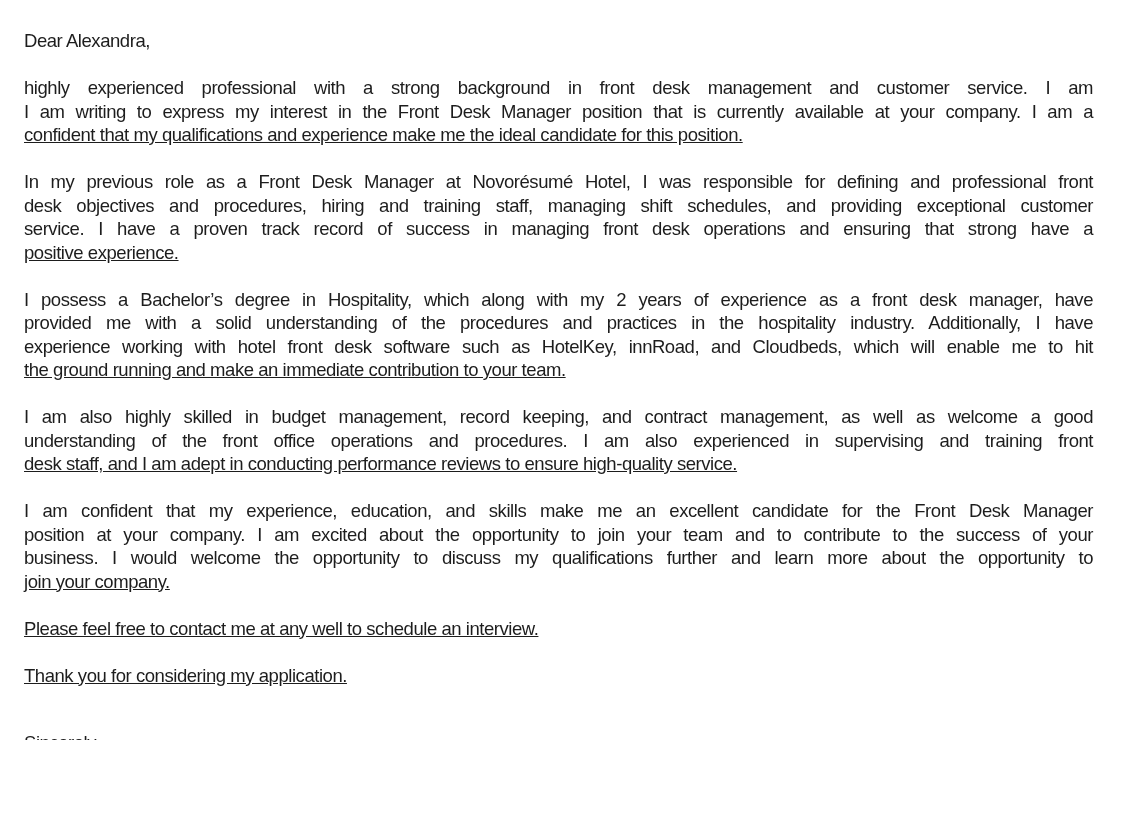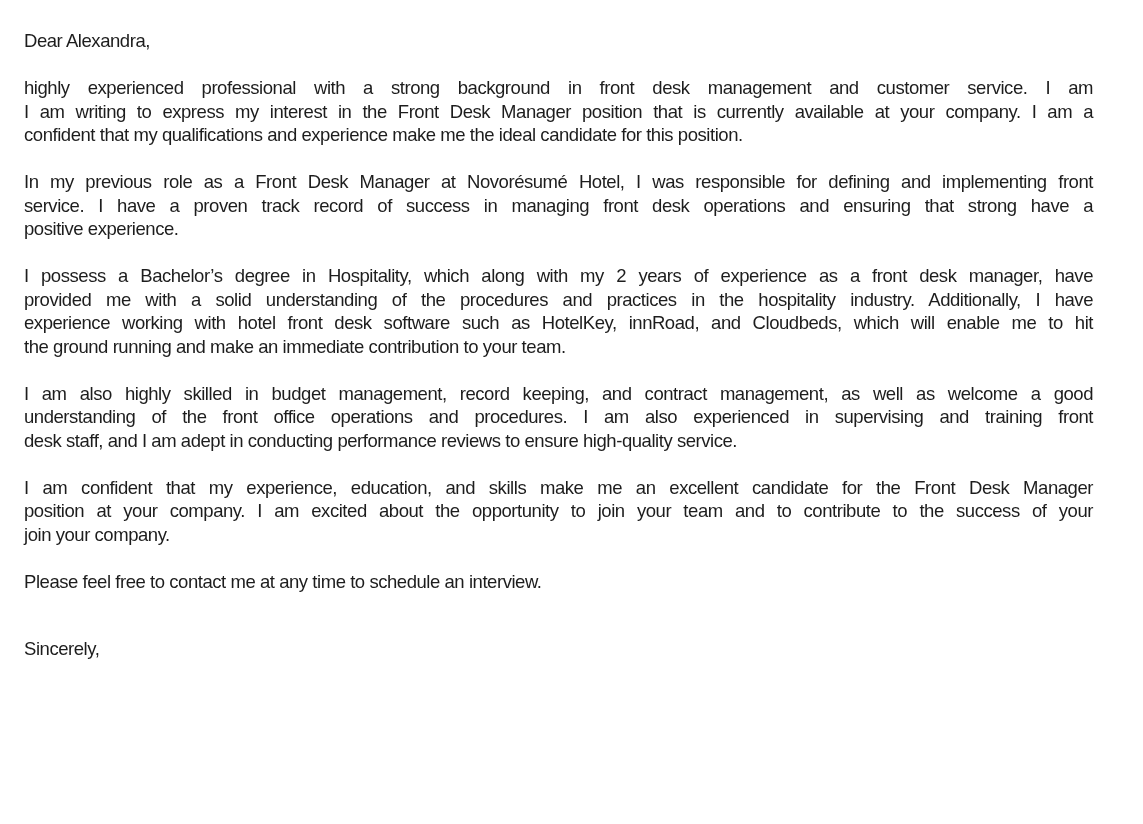--- a/index.html
+++ b/index.html
@@ -36,20 +36,21 @@
     margin-bottom: 23.5px;
   }
 
   
   .jline {
     text-align: justify;
     text-align-last: justify;
   }
   .jline.last {
     text-align-last: left;
+    text-decoration: underline;
   }
 
   .closing {
     margin-top: 39px;
   }
   .closing .line {
     text-align: left;
     margin-top: 44px;
   }
 </style>
@@ -61,47 +62,52 @@
 
     <p class="salutation">Dear Alexandra,</p>
 
     <div class="para">
         <div class="jline">highly experienced professional with a strong background in front desk management and customer service. I am</div>
         <div class="jline">I am writing to express my interest in the Front Desk Manager position that is currently available at your company. I am a</div>
         <div class="jline last">confident that my qualifications and experience make me the ideal candidate for this position.</div>
       </div>
 
     <div class="para">
-        <div class="jline">In my previous role as a Front Desk Manager at Novorésumé Hotel, I was responsible for defining and implementing front</div>
+        <div class="jline">In my previous role as a Front Desk Manager at Novorésumé Hotel, I was responsible for defining and professional front</div>
+        <div class="jline">desk objectives and procedures, hiring and training staff, managing shift schedules, and providing exceptional customer</div>
         <div class="jline">service. I have a proven track record of success in managing front desk operations and ensuring that strong have a</div>
         <div class="jline last">positive experience.</div>
       </div>
 
     <div class="para">
         <div class="jline">I possess a Bachelor’s degree in Hospitality, which along with my 2 years of experience as a front desk manager, have</div>
         <div class="jline">provided me with a solid understanding of the procedures and practices in the hospitality industry. Additionally, I have</div>
         <div class="jline">experience working with hotel front desk software such as HotelKey, innRoad, and Cloudbeds, which will enable me to hit</div>
         <div class="jline last">the ground running and make an immediate contribution to your team.</div>
       </div>
 
     <div class="para">
         <div class="jline">I am also highly skilled in budget management, record keeping, and contract management, as well as welcome a good</div>
         <div class="jline">understanding of the front office operations and procedures. I am also experienced in supervising and training front</div>
         <div class="jline last">desk staff, and I am adept in conducting performance reviews to ensure high-quality service.</div>
       </div>
 
     <div class="para">
         <div class="jline">I am confident that my experience, education, and skills make me an excellent candidate for the Front Desk Manager</div>
         <div class="jline">position at your company. I am excited about the opportunity to join your team and to contribute to the success of your</div>
+        <div class="jline">business. I would welcome the opportunity to discuss my qualifications further and learn more about the opportunity to</div>
         <div class="jline last">join your company.</div>
       </div>
 
     <div class="para">
-        <div class="jline last">Please feel free to contact me at any time to schedule an interview.</div>
+        <div class="jline last">Please feel free to contact me at any well to schedule an interview.</div>
       </div>
 
+    <div class="para">
+        <div class="jline last">Thank you for considering my application.</div>
+      </div>
 
     <div class="closing">
       <p class="line">Sincerely,</p>
     </div>
 
   </div>
 </div>
 
 </body></html>

